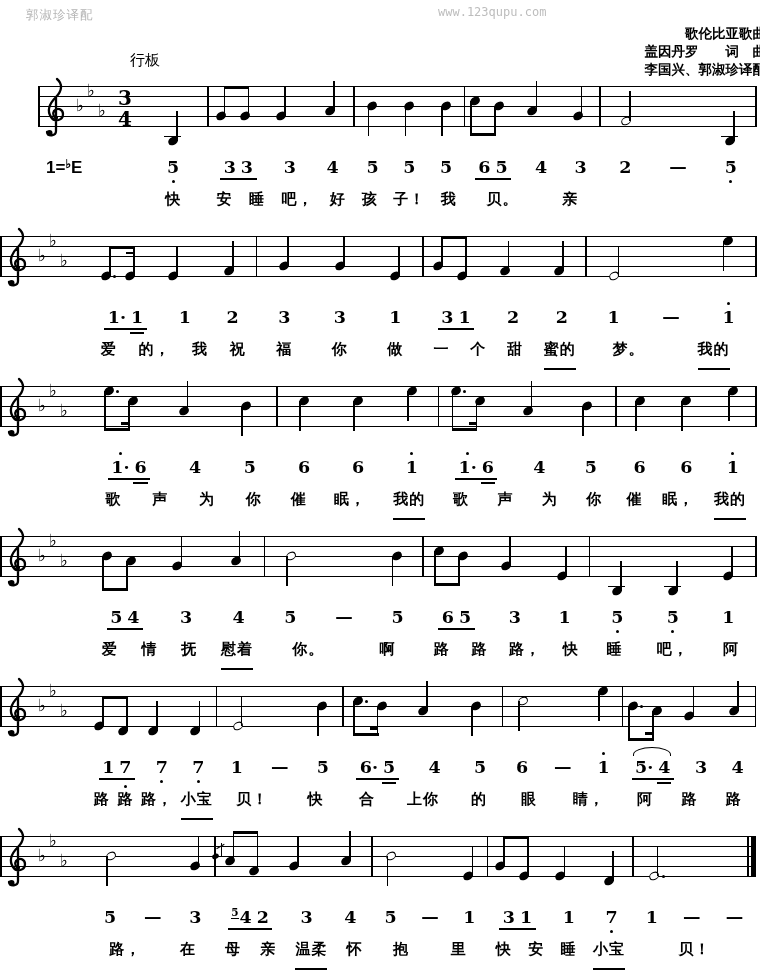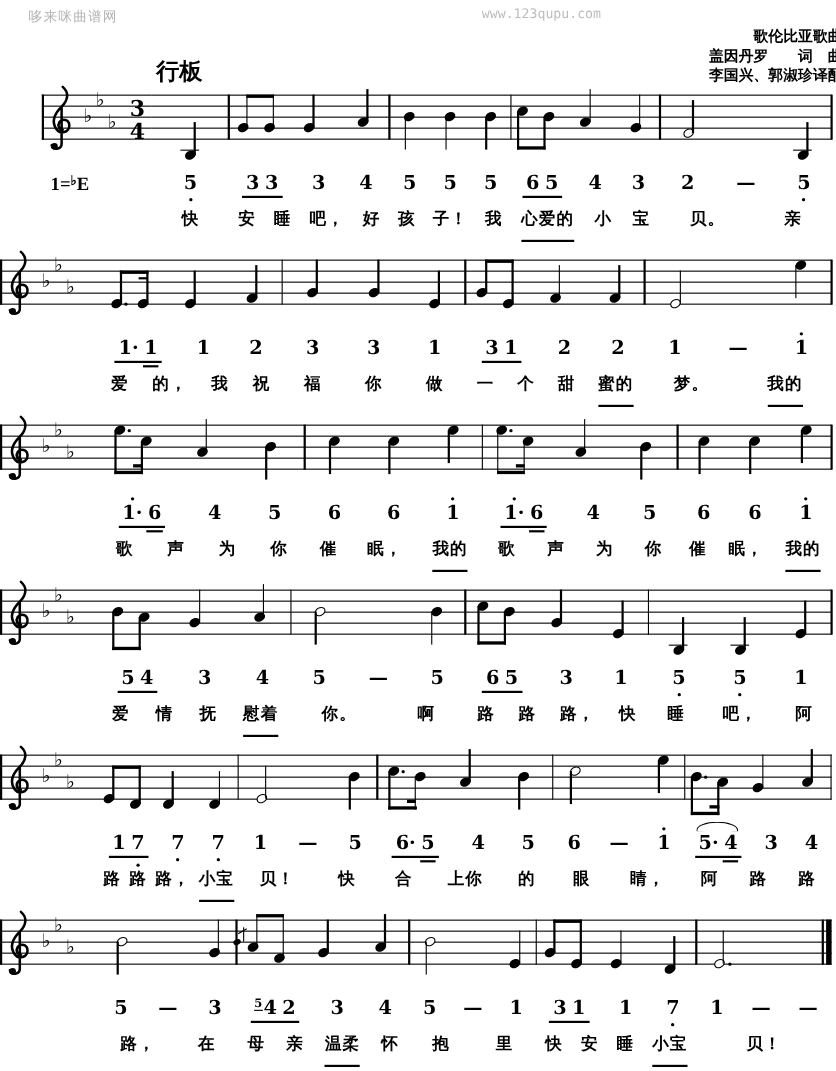--- a/index.html
+++ b/index.html
@@ -5,38 +5,38 @@
   html,body{margin:0;padding:0;width:760px;height:974px;background:#fff;color:#000;
     font-family:"DejaVu Sans",sans-serif;overflow:hidden;position:relative}
   *{box-sizing:border-box}
   .header{position:relative;height:70px;width:760px}
   .wm{position:absolute;color:#b4b4b4;font-size:12.5px;letter-spacing:1px}
   #wmL{left:26px;top:7px}
   #wmR{left:438px;top:5px;font-family:"DejaVu Sans Mono",monospace;font-size:12px;color:#bdbdbd;letter-spacing:0}
   .title{position:absolute;left:0;right:0;top:6px;text-align:center;font-size:34px;font-weight:bold;
     letter-spacing:18px;text-indent:18px;white-space:nowrap}
   .credits{position:absolute;right:-6px;top:25px;text-align:right;font-size:13.5px;line-height:1.32;font-weight:bold;white-space:nowrap}
-  .tempo{position:absolute;left:142px;top:51px;font-size:21px;font-weight:bold}
+  .tempo{position:absolute;left:130px;top:51px;font-size:15px;font-weight:normal}
   #score{width:756px}
   .system{display:grid;grid-template-rows:78px 38px 34px;width:756px}
   
   .st{position:relative;background-image:linear-gradient(#000 0 0),linear-gradient(#000 0 0),
       linear-gradient(#000 0 0),linear-gradient(#000 0 0),linear-gradient(#000 0 0);
       background-repeat:no-repeat;background-size:100% 1.3px;
       background-position:0 16px,0 26px,0 36px,0 46px,0 56px}
   .staffcell::after{content:"";position:absolute;right:-0.5px;top:16px;height:41.3px;width:1.5px;background:#000}
   .staffcell.final::after{display:none}
   .clefcell::before{content:"";position:absolute;left:0;top:16px;height:41.3px;width:1.5px;background:#000}
   .clefcell svg{position:absolute;left:0;top:0}
   .head{position:absolute;width:10px;height:7.5px;background:#000;border-radius:55% 45%;transform:rotate(-18deg)}
   .head.open{background:#fff;border:1.7px solid #000}
   .head.small{width:6.5px;height:5px}
   .stem{position:absolute;width:1.6px;background:#000}
   .blk{position:absolute;background:#000}
-  .keycell{font-family:Liberation Serif, serif;font-weight:bold;font-size:17px;padding:9px 0 0 8px;white-space:nowrap}
+  .keycell{font-family:Liberation Sans, sans-serif;font-weight:bold;font-size:17px;padding:9px 0 0 8px;white-space:nowrap}
   .keycell .flat{font-size:12px;vertical-align:5px}
   .jprow{display:flex;justify-content:space-around;align-items:flex-start;padding-top:9px;
     font-family:"DejaVu Serif",serif;font-weight:bold;font-size:17.5px}
   .jpcell{position:relative;display:inline-flex;padding:0 1px;line-height:1.15}
   .jpcell.u{border-bottom:2px solid #000;padding-bottom:1px}
   .num{position:relative;display:inline-block;margin:0 2.5px;white-space:nowrap}
   .dU{position:absolute;top:-5px;left:50%;margin-left:-1.5px;width:3px;height:3px;border-radius:50%;background:#000}
   .dD{position:absolute;bottom:-6px;left:50%;margin-left:-1.5px;width:3px;height:3px;border-radius:50%;background:#000}
   .jpcell.u .dD{bottom:-11px}
   .stub{position:absolute;left:-1px;right:-1px;bottom:-7px;height:2px;background:#000}
@@ -44,21 +44,21 @@
   .slurarc{position:absolute;left:1px;right:3px;top:-10px;height:9px;border:1.8px solid #000;border-bottom:none;
     border-radius:100% 100% 0 0 / 170% 170% 0 0}
   .lyrow{display:flex;justify-content:space-around;padding-top:3px;font-size:15px;font-weight:bold}
   .lycell{line-height:1.45;letter-spacing:1px;white-space:nowrap}
   .lycell.u{border-bottom:2px solid #000}
 </style>
 </head>
 <body>
 
 <div class="header">
-  <span class="wm" id="wmL">哆来咪曲谱网</span>
+  <span class="wm" id="wmL">郭淑珍译配</span>
   <span class="wm" id="wmR">www.123qupu.com</span>
   <div class="credits">
     <div>歌伦比亚歌曲</div>
     <div>盖因丹罗　　词　曲</div>
     <div>李国兴、郭淑珍译配</div>
   </div>
   <div class="tempo">行板</div>
 </div>
 
 <div id="score">
@@ -177,25 +177,20 @@
         <span class="lycell">睡</span>
         <span class="lycell">吧，</span>
         <span class="lycell">好</span>
       </div>
       <div class="lyrow">
         <span class="lycell">孩</span>
         <span class="lycell">子！</span>
         <span class="lycell">我</span>
       </div>
       <div class="lyrow">
-        <span class="lycell u">心爱的</span>
-        <span class="lycell">小</span>
-        <span class="lycell">宝</span>
-      </div>
-      <div class="lyrow">
         <span class="lycell">贝。</span>
         <span class="lycell">亲</span>
       </div>
     </div>
     <div class="system" style="grid-template-columns: 90px 1fr 1fr 0.98fr 1.02fr;">
       <div class="st clefcell">
         <svg width="90" height="78">
           <path d="M19,9 C25,14 24,21 18,27 C10,35 9,41 13,47 C17,53 25,50 25,44 C25,39 19,37 16,41 C14,44 16,48 19,48 M18,27 L18,61 C18,66 10,67 9,62" fill="none" stroke="#000" stroke-width="2.3" stroke-linecap="round"></path>
           <circle cx="11.5" cy="63" r="3"></circle>
           <text x="38" y="41" font-size="17" font-family="&quot;DejaVu Sans&quot;, sans-serif">♭</text>

